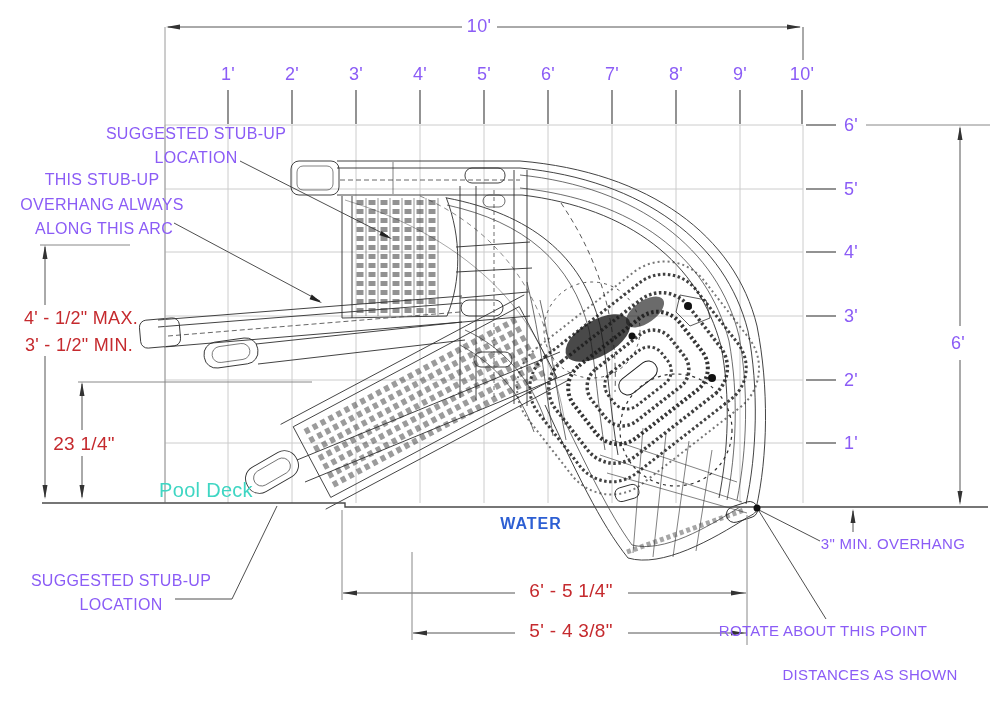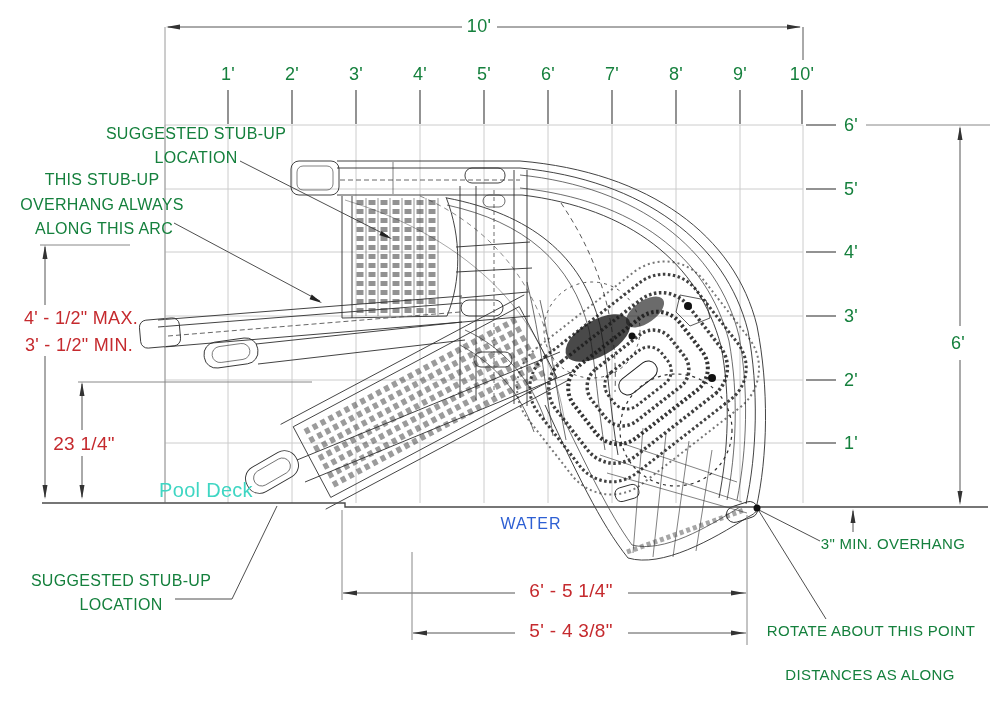--- a/index.html
+++ b/index.html
@@ -2,27 +2,27 @@
 <html><head>
 <meta charset="utf-8">
 <style>
   html,body{margin:0;padding:0;background:#ffffff;}
   #stage{
     position:relative;width:1001px;height:706px;background:#ffffff;overflow:hidden;
     font-family:"Liberation Sans","DejaVu Sans",sans-serif;color:#1f1f1f;
   }
   #stage svg{position:absolute;left:0;top:0;}
   .lbl{position:absolute;transform:translate(-50%,-50%);white-space:nowrap;
-       font-size:16px;letter-spacing:.3px;color:#15803d;}
+       font-size:16px;letter-spacing:.3px;color:#8b5cf6;}
   .ruler{font-size:18px;}
   .dimtxt{font-size:18px;}
   .red{color:#c52a2e;font-size:18px;}
   .red-big{color:#c52a2e;font-size:19px;}
   .teal{color:#3fd6c3;font-size:20px;}
-  .blue{color:#2d5fd3;font-size:16px;font-weight:normal;letter-spacing:1px;}
+  .blue{color:#2d5fd3;font-size:16px;font-weight:bold;letter-spacing:1px;}
   .small{font-size:15px;}
 </style>
 </head>
 <body>
 
 <div id="stage">
 
 <svg width="1001" height="706" viewBox="0 0 1001 706">
 
   <g stroke="#cccccc" stroke-width="1">
@@ -307,16 +307,16 @@
   <div class="lbl red" style="left:81px;top:318px">4' - 1/2" MAX.</div>
   <div class="lbl red" style="left:79px;top:345px">3' - 1/2" MIN.</div>
   <div class="lbl red-big" style="left:84px;top:444px">23 1/4"</div>
   <div class="lbl teal" style="left:206px;top:490px">Pool Deck</div>
   <div class="lbl blue" style="left:531px;top:524px">WATER</div>
   <div class="lbl" style="left:121px;top:581px">SUGGESTED STUB-UP</div>
   <div class="lbl" style="left:121px;top:605px">LOCATION</div>
   <div class="lbl red-big" style="left:571px;top:591px">6' - 5 1/4"</div>
   <div class="lbl red-big" style="left:571px;top:631px">5' - 4 3/8"</div>
   <div class="lbl small" style="left:893px;top:543px">3" MIN. OVERHANG</div>
-  <div class="lbl small" style="left:871px;top:630px">ROTATE ABOUT THIS POINT</div>
-  <div class="lbl small" style="left:870px;top:674px">DISTANCES AS ALONG</div>
+  <div class="lbl small" style="left:823px;top:630px">ROTATE ABOUT THIS POINT</div>
+  <div class="lbl small" style="left:870px;top:674px">DISTANCES AS SHOWN</div>
 
 </div>
 
 </body></html>

